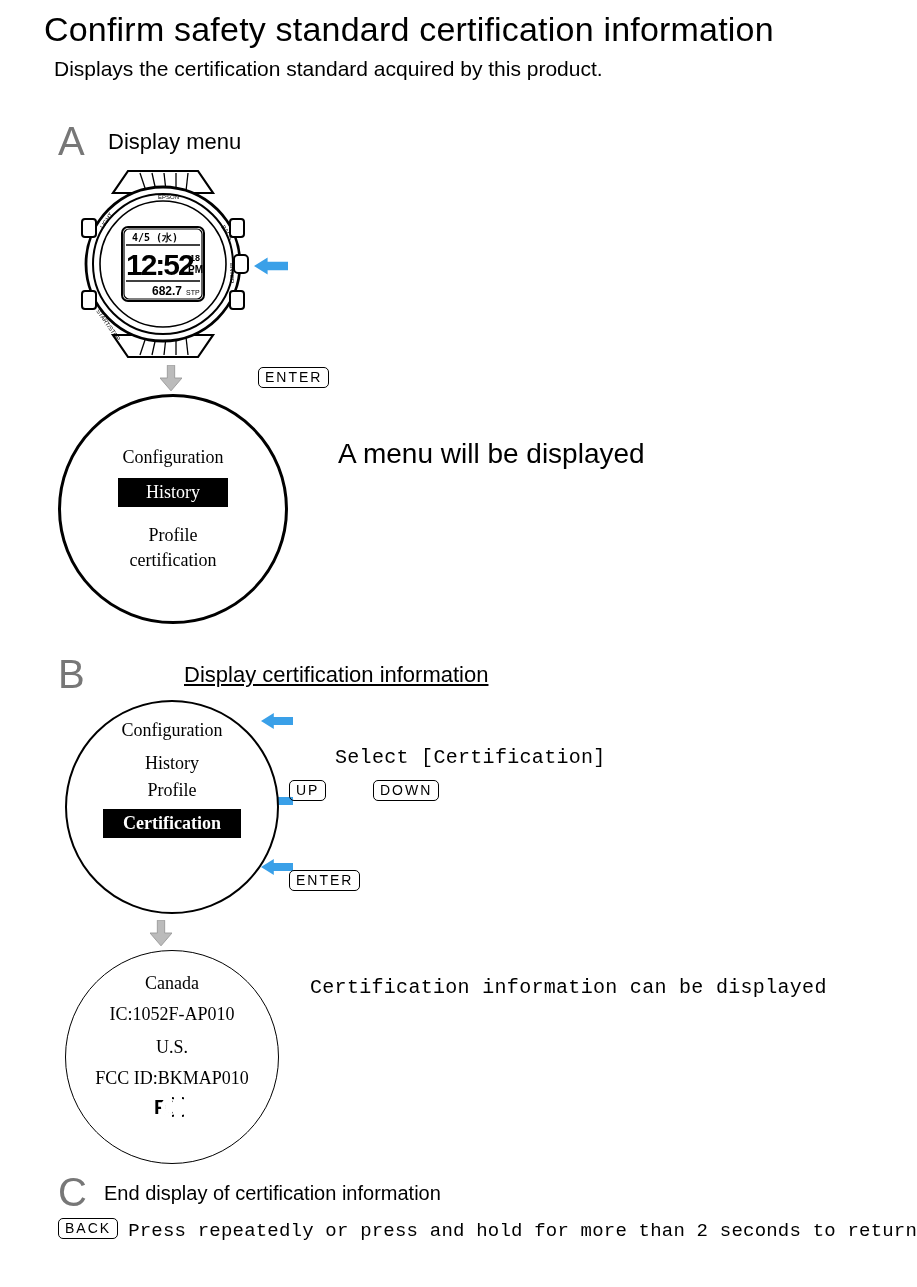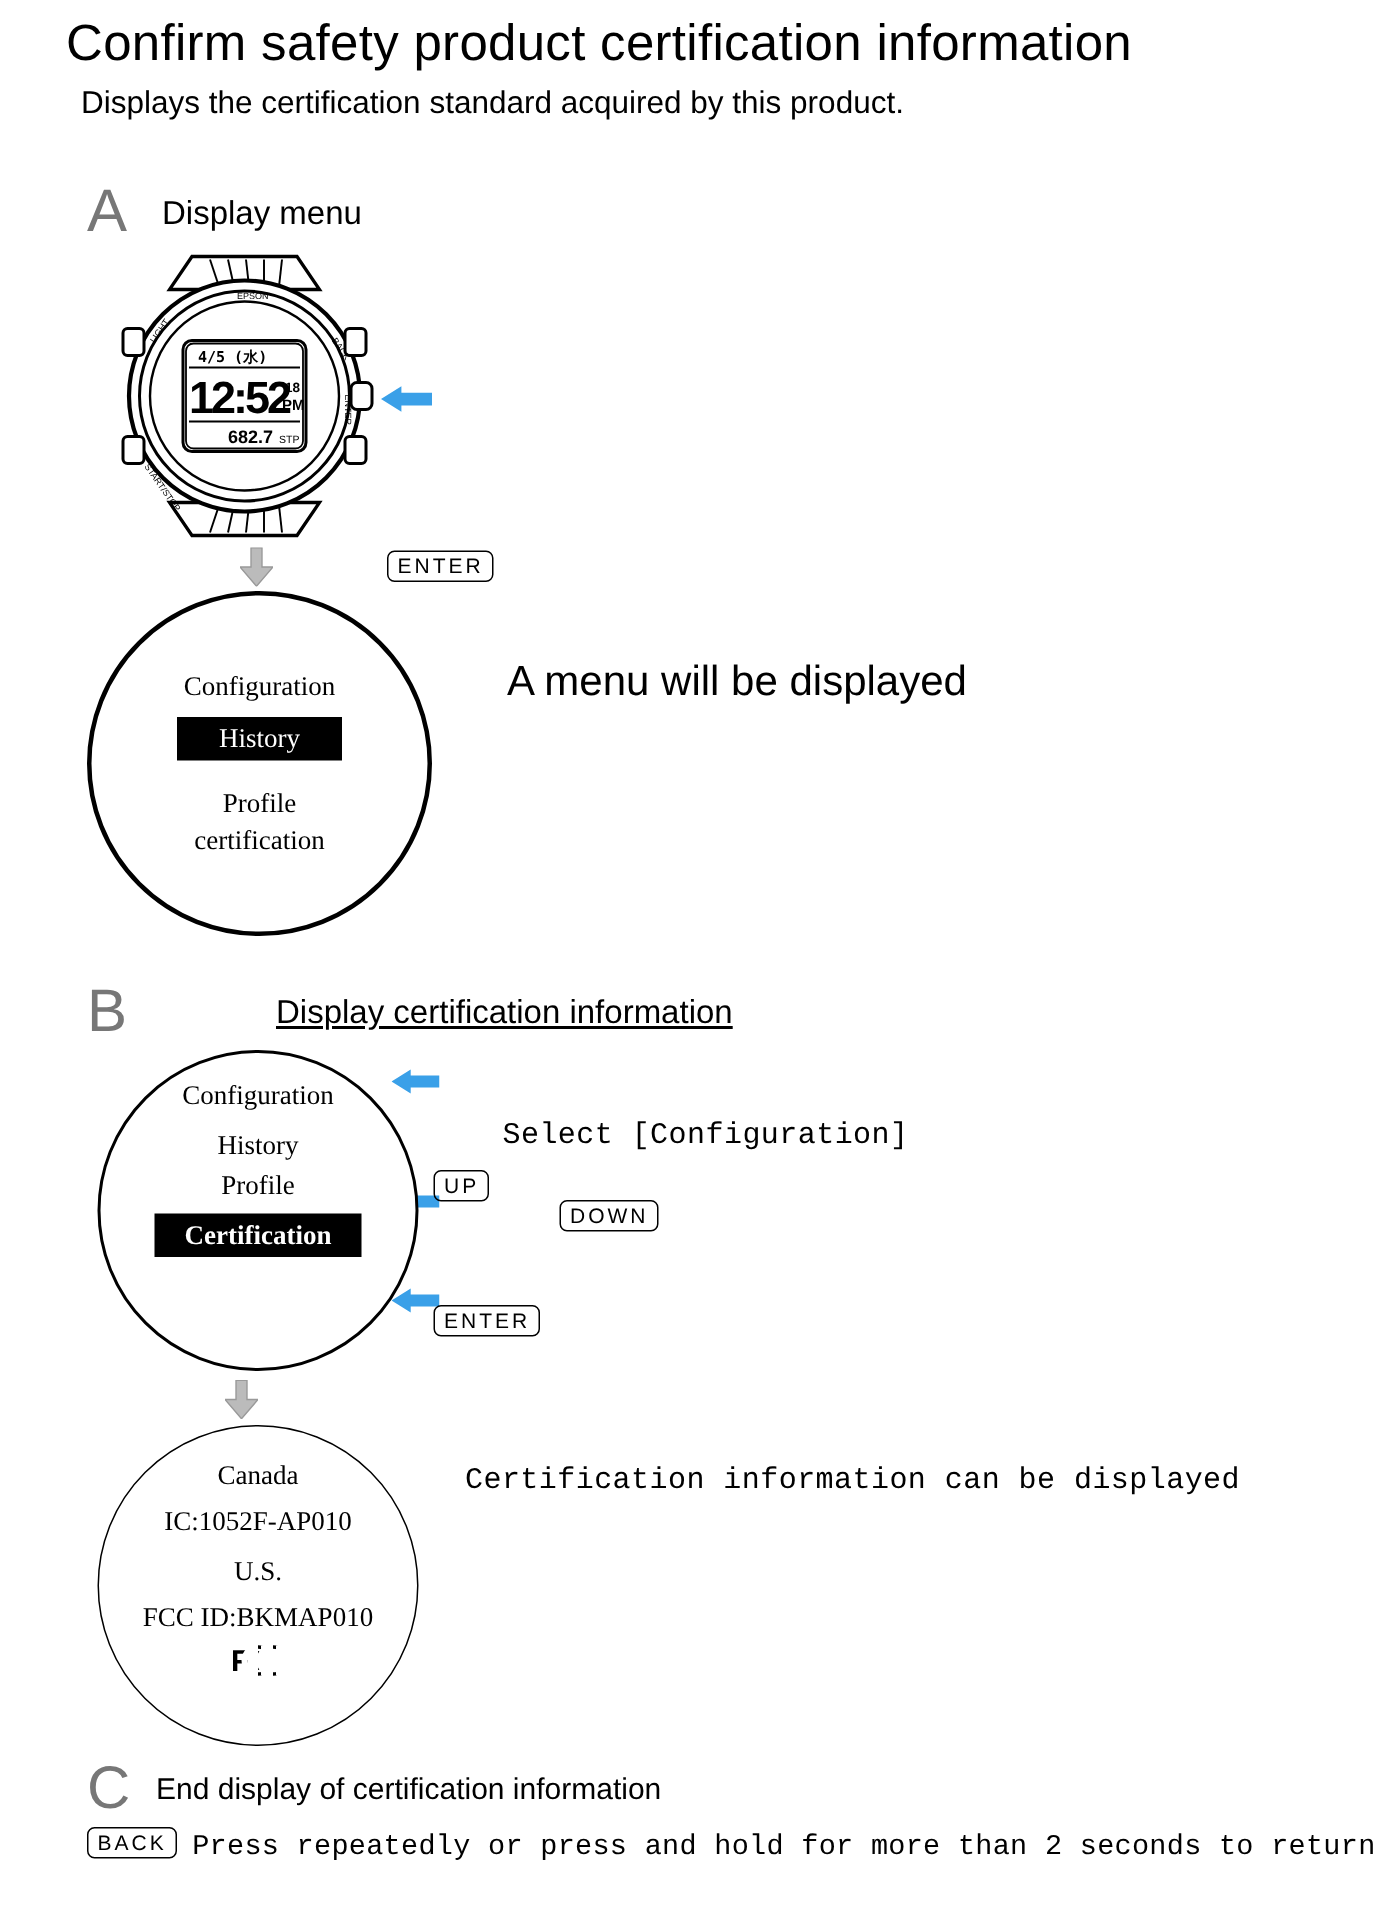--- a/index.html
+++ b/index.html
@@ -137,21 +137,21 @@
     width: 32px; height: 18px;
   }
   .b-select-row {
     position: absolute;
     left: 270px; top: 46px;
     font-family: "MS Gothic","Courier New",monospace;
     font-size: 20px;
     letter-spacing: 0.3px;
   }
   .b-btn-up { position:absolute; left: 224px; top: 80px; }
-  .b-btn-down { position:absolute; left: 308px; top: 80px; margin-top: 20px; }
+  .b-btn-down { position:absolute; left: 308px; top: 80px; }
   .b-btn-enter { position:absolute; left: 224px; top: 170px; }
   .b-arrow-1 { left: 196px; top: 12px; }
   .b-arrow-2 { left: 196px; top: 92px; }
   .b-arrow-3 { left: 196px; top: 158px; }
   .b-arrow-down { margin: 6px 0 0 110px; width:22px; height:26px; }
   .cert-side {
     position:absolute; left: 270px; top: 26px;
     font-family: "MS Gothic","Courier New",monospace;
     font-size: 20px;
     letter-spacing: 0.3px;
@@ -179,21 +179,21 @@
     position:absolute;
     left: 196px; top: 88px;
     width: 34px; height: 18px;
   }
 </style>
 </head>
 <body>
 
 <div class="page">
 
-  <div class="title">Confirm safety product certification information</div>
+  <div class="title">Confirm safety standard certification information</div>
   <div class="subtitle">Displays the certification standard acquired by this product.</div>
 
   <div class="step">
     <div class="step-letter">A</div>
     <div class="step-title">Display menu</div>
   </div>
 
   <div class="section">
     <div class="watch-block posrel">
 
@@ -287,21 +287,21 @@
 
     <svg class="blue-arrow-left b-arrow-1" viewBox="0 0 40 20">
         <polygon points="0,10 16,0 16,5 40,5 40,15 16,15 16,20" fill="#3aa0e8"></polygon>
       </svg>
     <svg class="blue-arrow-left b-arrow-2" viewBox="0 0 40 20">
         <polygon points="0,10 16,0 16,5 40,5 40,15 16,15 16,20" fill="#3aa0e8"></polygon>
       </svg>
     <svg class="blue-arrow-left b-arrow-3" viewBox="0 0 40 20">
         <polygon points="0,10 16,0 16,5 40,5 40,15 16,15 16,20" fill="#3aa0e8"></polygon>
       </svg>
-    <div class="b-select-row">Select [Configuration]</div>
+    <div class="b-select-row">Select [Certification]</div>
     <div class="b-btn-up"><span class="button-label">UP</span></div>
     <div class="b-btn-down"><span class="button-label">DOWN</span></div>
     <div class="b-btn-enter"><span class="button-label">ENTER</span></div>
   </div>
 
   <div class="b-arrow-down">
     <svg viewBox="0 0 24 28" width="22" height="26">
         <polygon points="8,0 16,0 16,14 24,14 12,28 0,14 8,14" fill="#bbb" stroke="#999"></polygon>
       </svg>
   </div>

